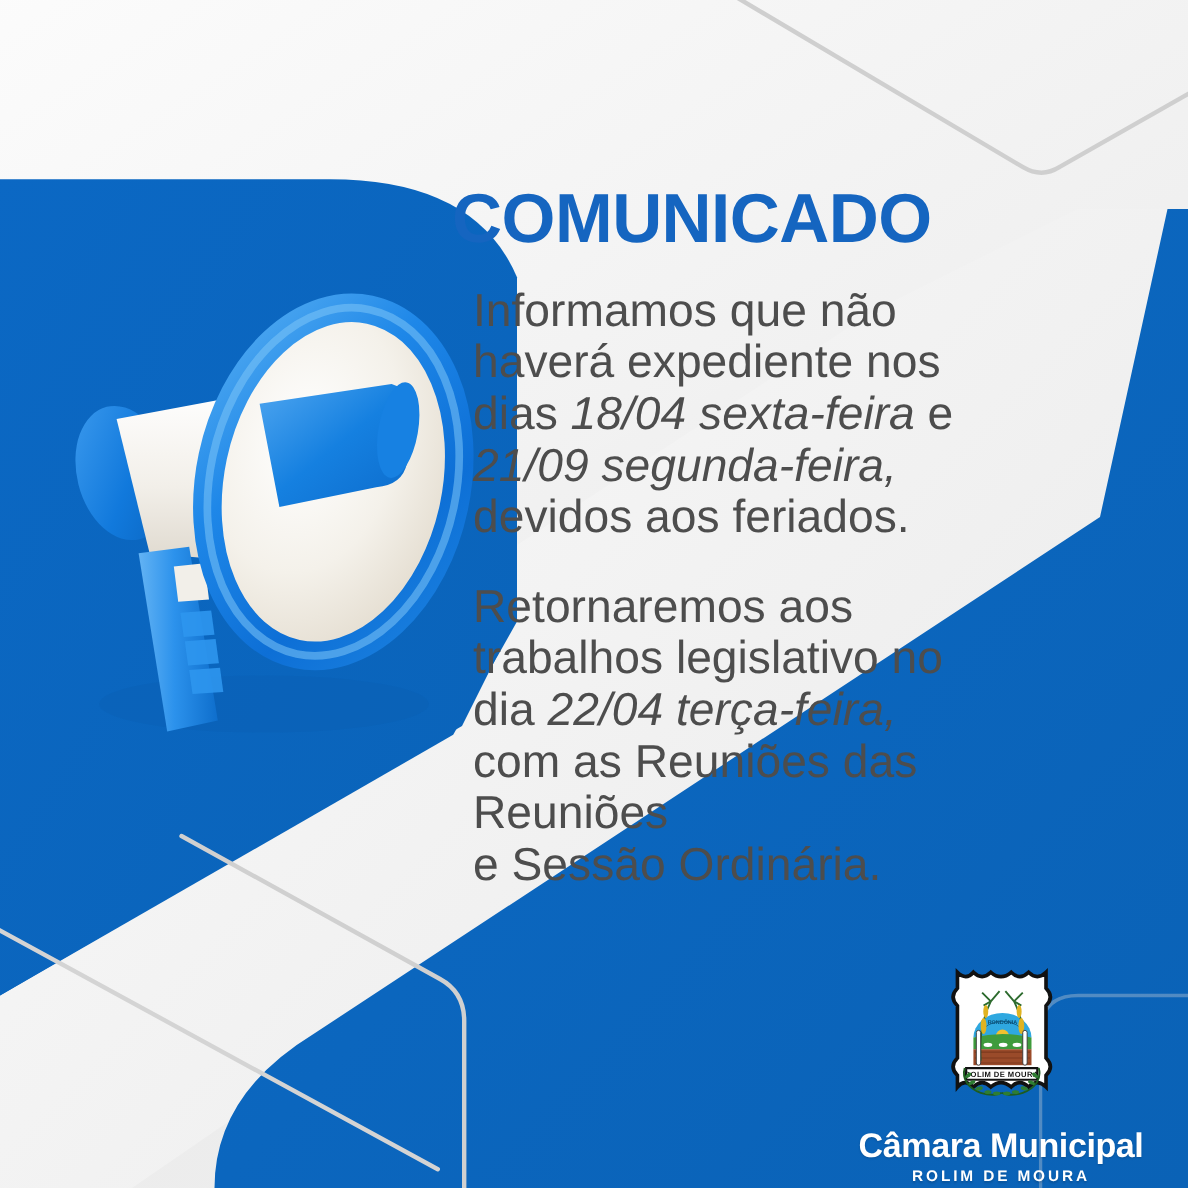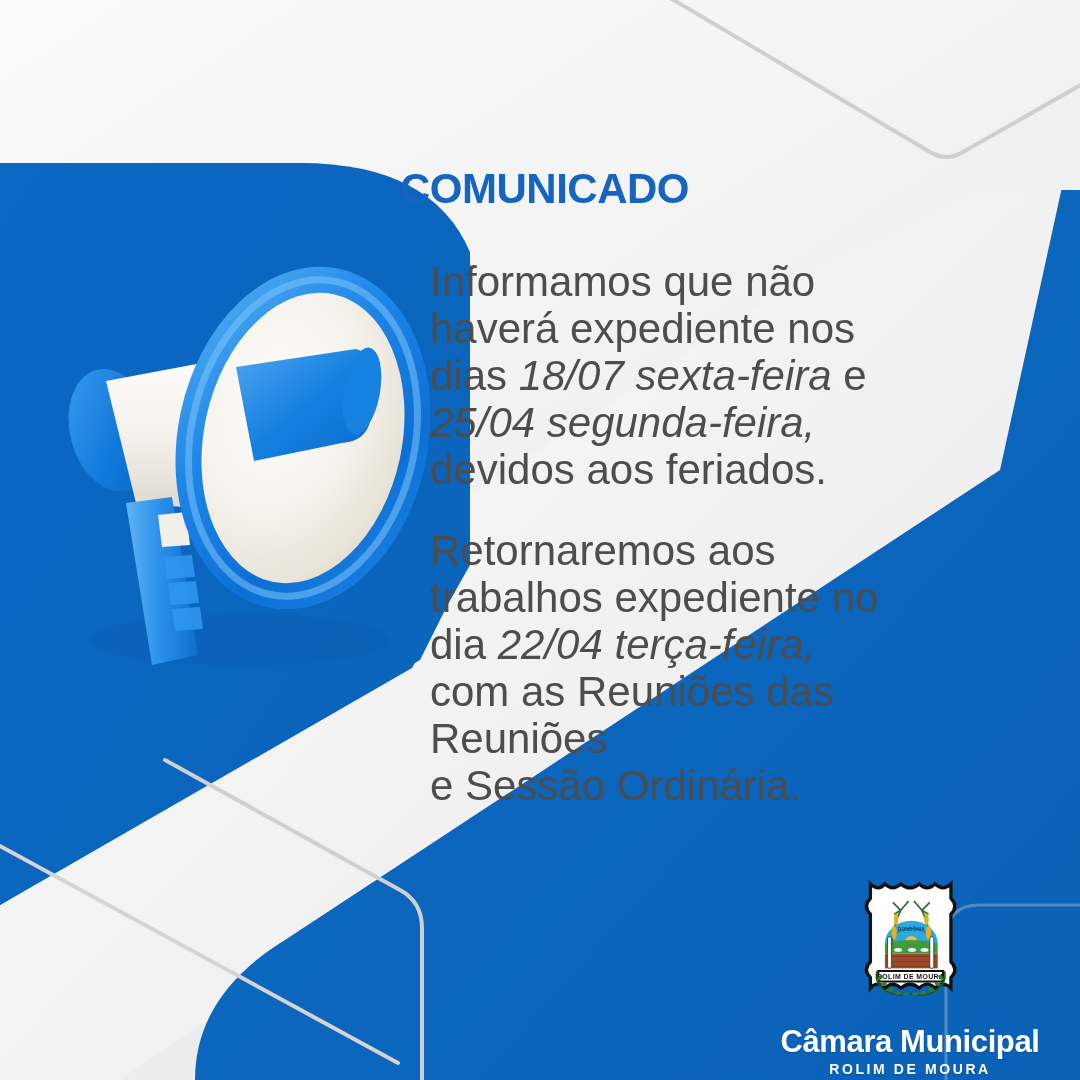--- a/index.html
+++ b/index.html
@@ -14,22 +14,22 @@
   }
 
   
   .bg-layer{position:absolute;inset:0;width:1080px;height:1080px;}
 
   
   .megaphone{position:absolute;left:40px;top:185px;width:420px;height:500px;}
 
   
   .title{
-    position:absolute;left:400px;top:168px;width:560px;
-    font-size:42px;font-weight:bold;letter-spacing:-0.5px;
+    position:absolute;left:411px;top:168px;width:560px;
+    font-size:63px;font-weight:bold;letter-spacing:-0.5px;
     color:#1565C0;line-height:1;
   }
 
   
   .body-copy{
     position:absolute;left:430px;top:258px;width:560px;
     text-align:left;color:#4d4d4d;
     font-size:42px;line-height:1.12;font-weight:400;
   }
   .body-copy p{margin:0;}
@@ -158,28 +158,28 @@
 
     <ellipse cx="263" cy="253" rx="112" ry="160" fill="none" stroke="url(#rimG)" stroke-width="26" transform="rotate(12 263 253)"></ellipse>
     <ellipse cx="263" cy="253" rx="112" ry="160" fill="none" stroke="#7CC4F7" stroke-width="7" opacity="0.55" transform="rotate(12 263 253)"></ellipse>
   </svg>
 
   <div class="title">COMUNICADO</div>
 
   <div class="body-copy">
     <p>Informamos que não</p>
     <p>haverá expediente nos</p>
-    <p><span>dias </span><em>18/07 sexta-feira</em><span> e</span></p>
-    <p><em>25/04 segunda-feira,</em></p>
+    <p><span>dias </span><em>18/04 sexta-feira</em><span> e</span></p>
+    <p><em>21/09 segunda-feira,</em></p>
     <p>devidos aos feriados.</p>
 
     <div class="gap"></div>
 
     <p>Retornaremos aos</p>
-    <p>trabalhos expediente no</p>
+    <p>trabalhos legislativo no</p>
     <p><span>dia </span><em>22/04 terça-feira,</em></p>
     <p>com as Reuniões das</p>
     <p>Reuniões</p>
     <p>e Sessão Ordinária.</p>
   </div>
 
   <div class="brand">
 
     <svg class="crest" viewBox="0 0 200 200">
 

